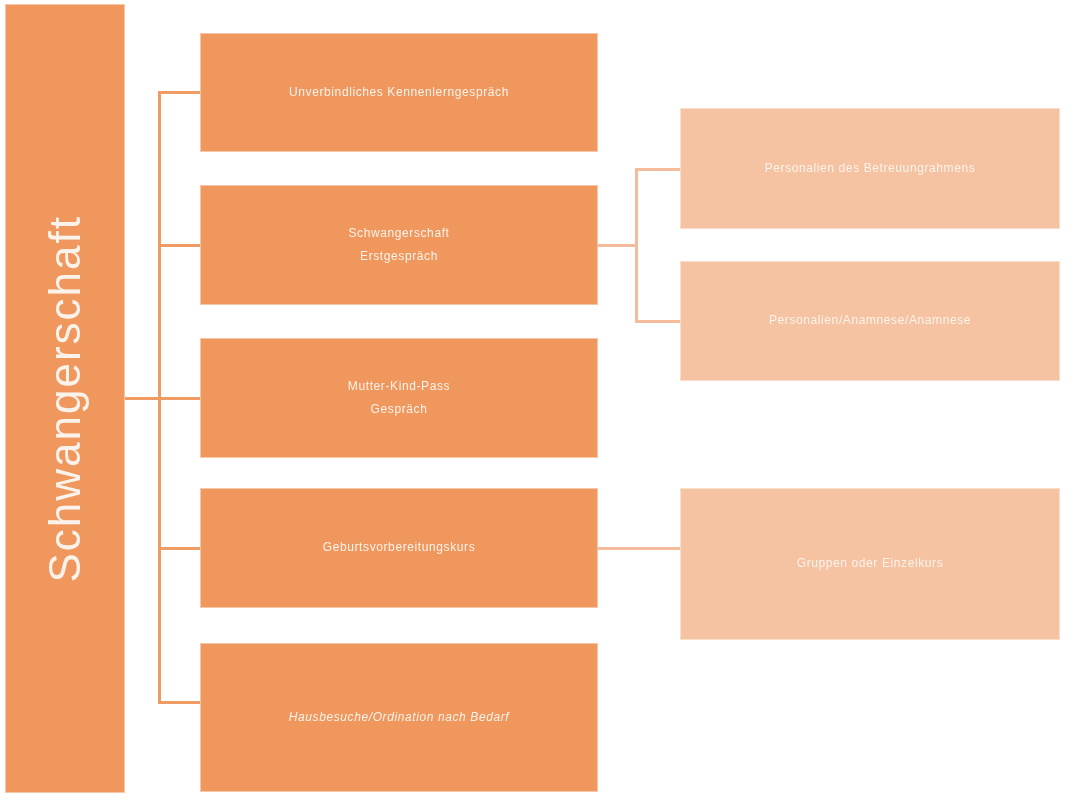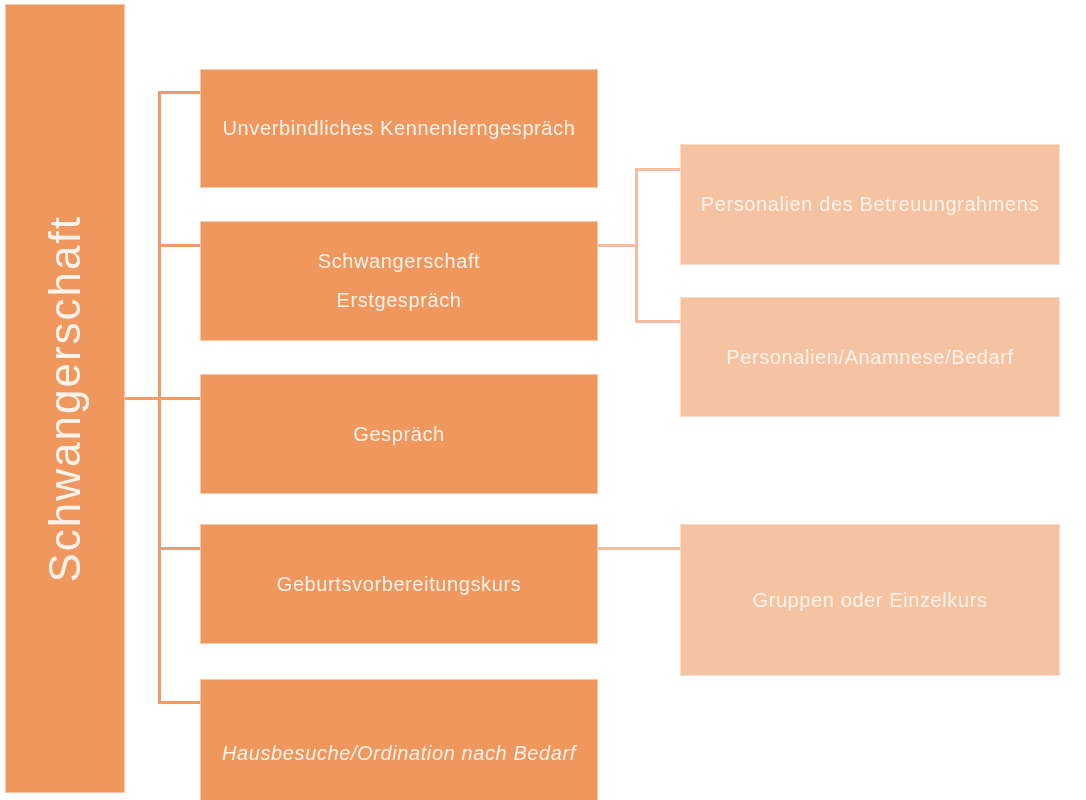--- a/index.html
+++ b/index.html
@@ -45,25 +45,24 @@
 
   
   .node {
     position: absolute;
     display: flex;
     flex-direction: column;
     align-items: center;
     justify-content: center;
     text-align: center;
     color: var(--text-light);
-    font-size: 20px;
+    font-size: 12px;
     letter-spacing: 0.6px;
     line-height: 1.95;
     border: 1px solid rgba(255,255,255,0.45);
-    margin-top: 36px;
   }
   .node.main {
     left: 200px;
     width: 398px;
     background: var(--fill-main);
   }
   .node.sub {
     left: 680px;
     width: 380px;
     background: var(--fill-sub);
@@ -118,39 +117,40 @@
   <div class="conn c-br5"></div>
 
   <div class="node main b1">
     <span>Unverbindliches Kennenlerngespräch</span>
   </div>
   <div class="node main b2">
     <span>Schwangerschaft</span>
     <span>Erstgespräch</span>
   </div>
   <div class="node main b3">
+    <span>Mutter-Kind-Pass</span>
     <span>Gespräch</span>
   </div>
   <div class="node main b4">
     <span>Geburtsvorbereitungskurs</span>
   </div>
   <div class="node main b5">
     <span>Hausbesuche/Ordination nach Bedarf</span>
   </div>
 
   <div class="conn right-tree c-trunkA"></div>
   <div class="conn right-tree c-spineA"></div>
   <div class="conn right-tree c-a1"></div>
   <div class="conn right-tree c-a2"></div>
 
   <div class="conn right-tree c-b1"></div>
 
   <div class="node sub s1">
     <span>Personalien des Betreuungrahmens</span>
   </div>
   <div class="node sub s2">
-    <span>Personalien/Anamnese/Bedarf</span>
+    <span>Personalien/Anamnese/Anamnese</span>
   </div>
   <div class="node sub s3">
     <span>Gruppen oder Einzelkurs</span>
   </div>
 
 </div>
 
 </body></html>

